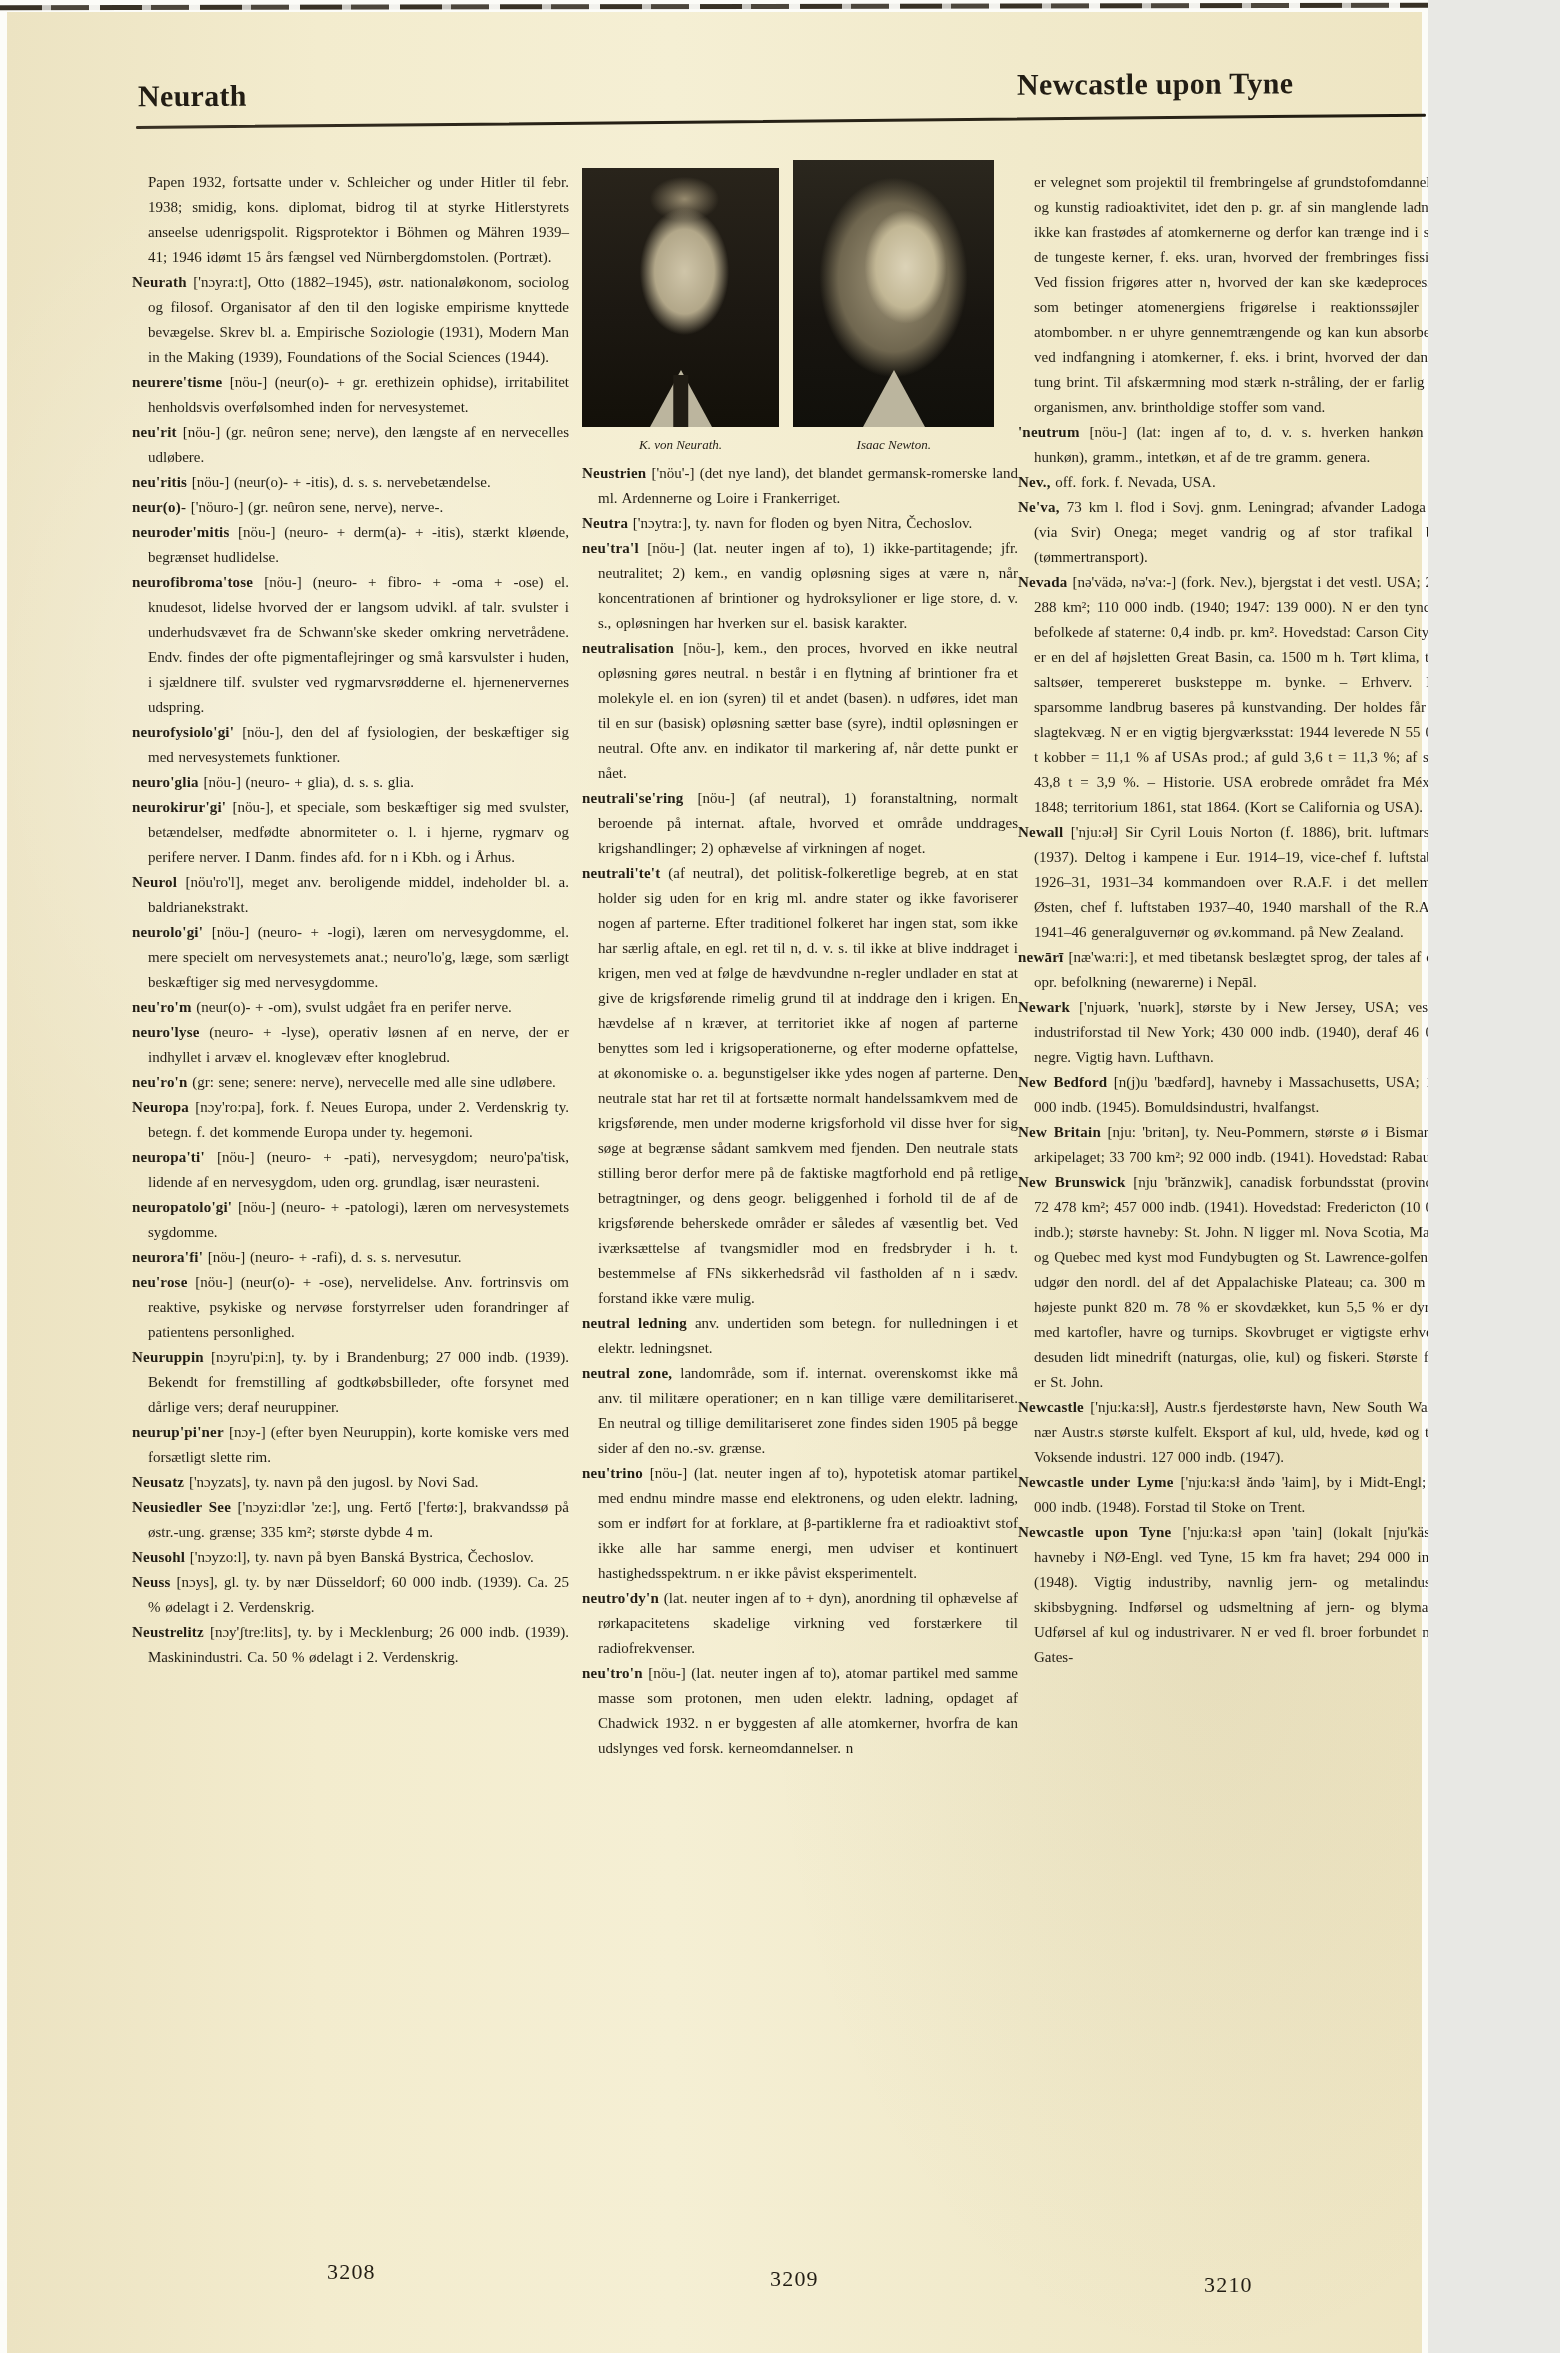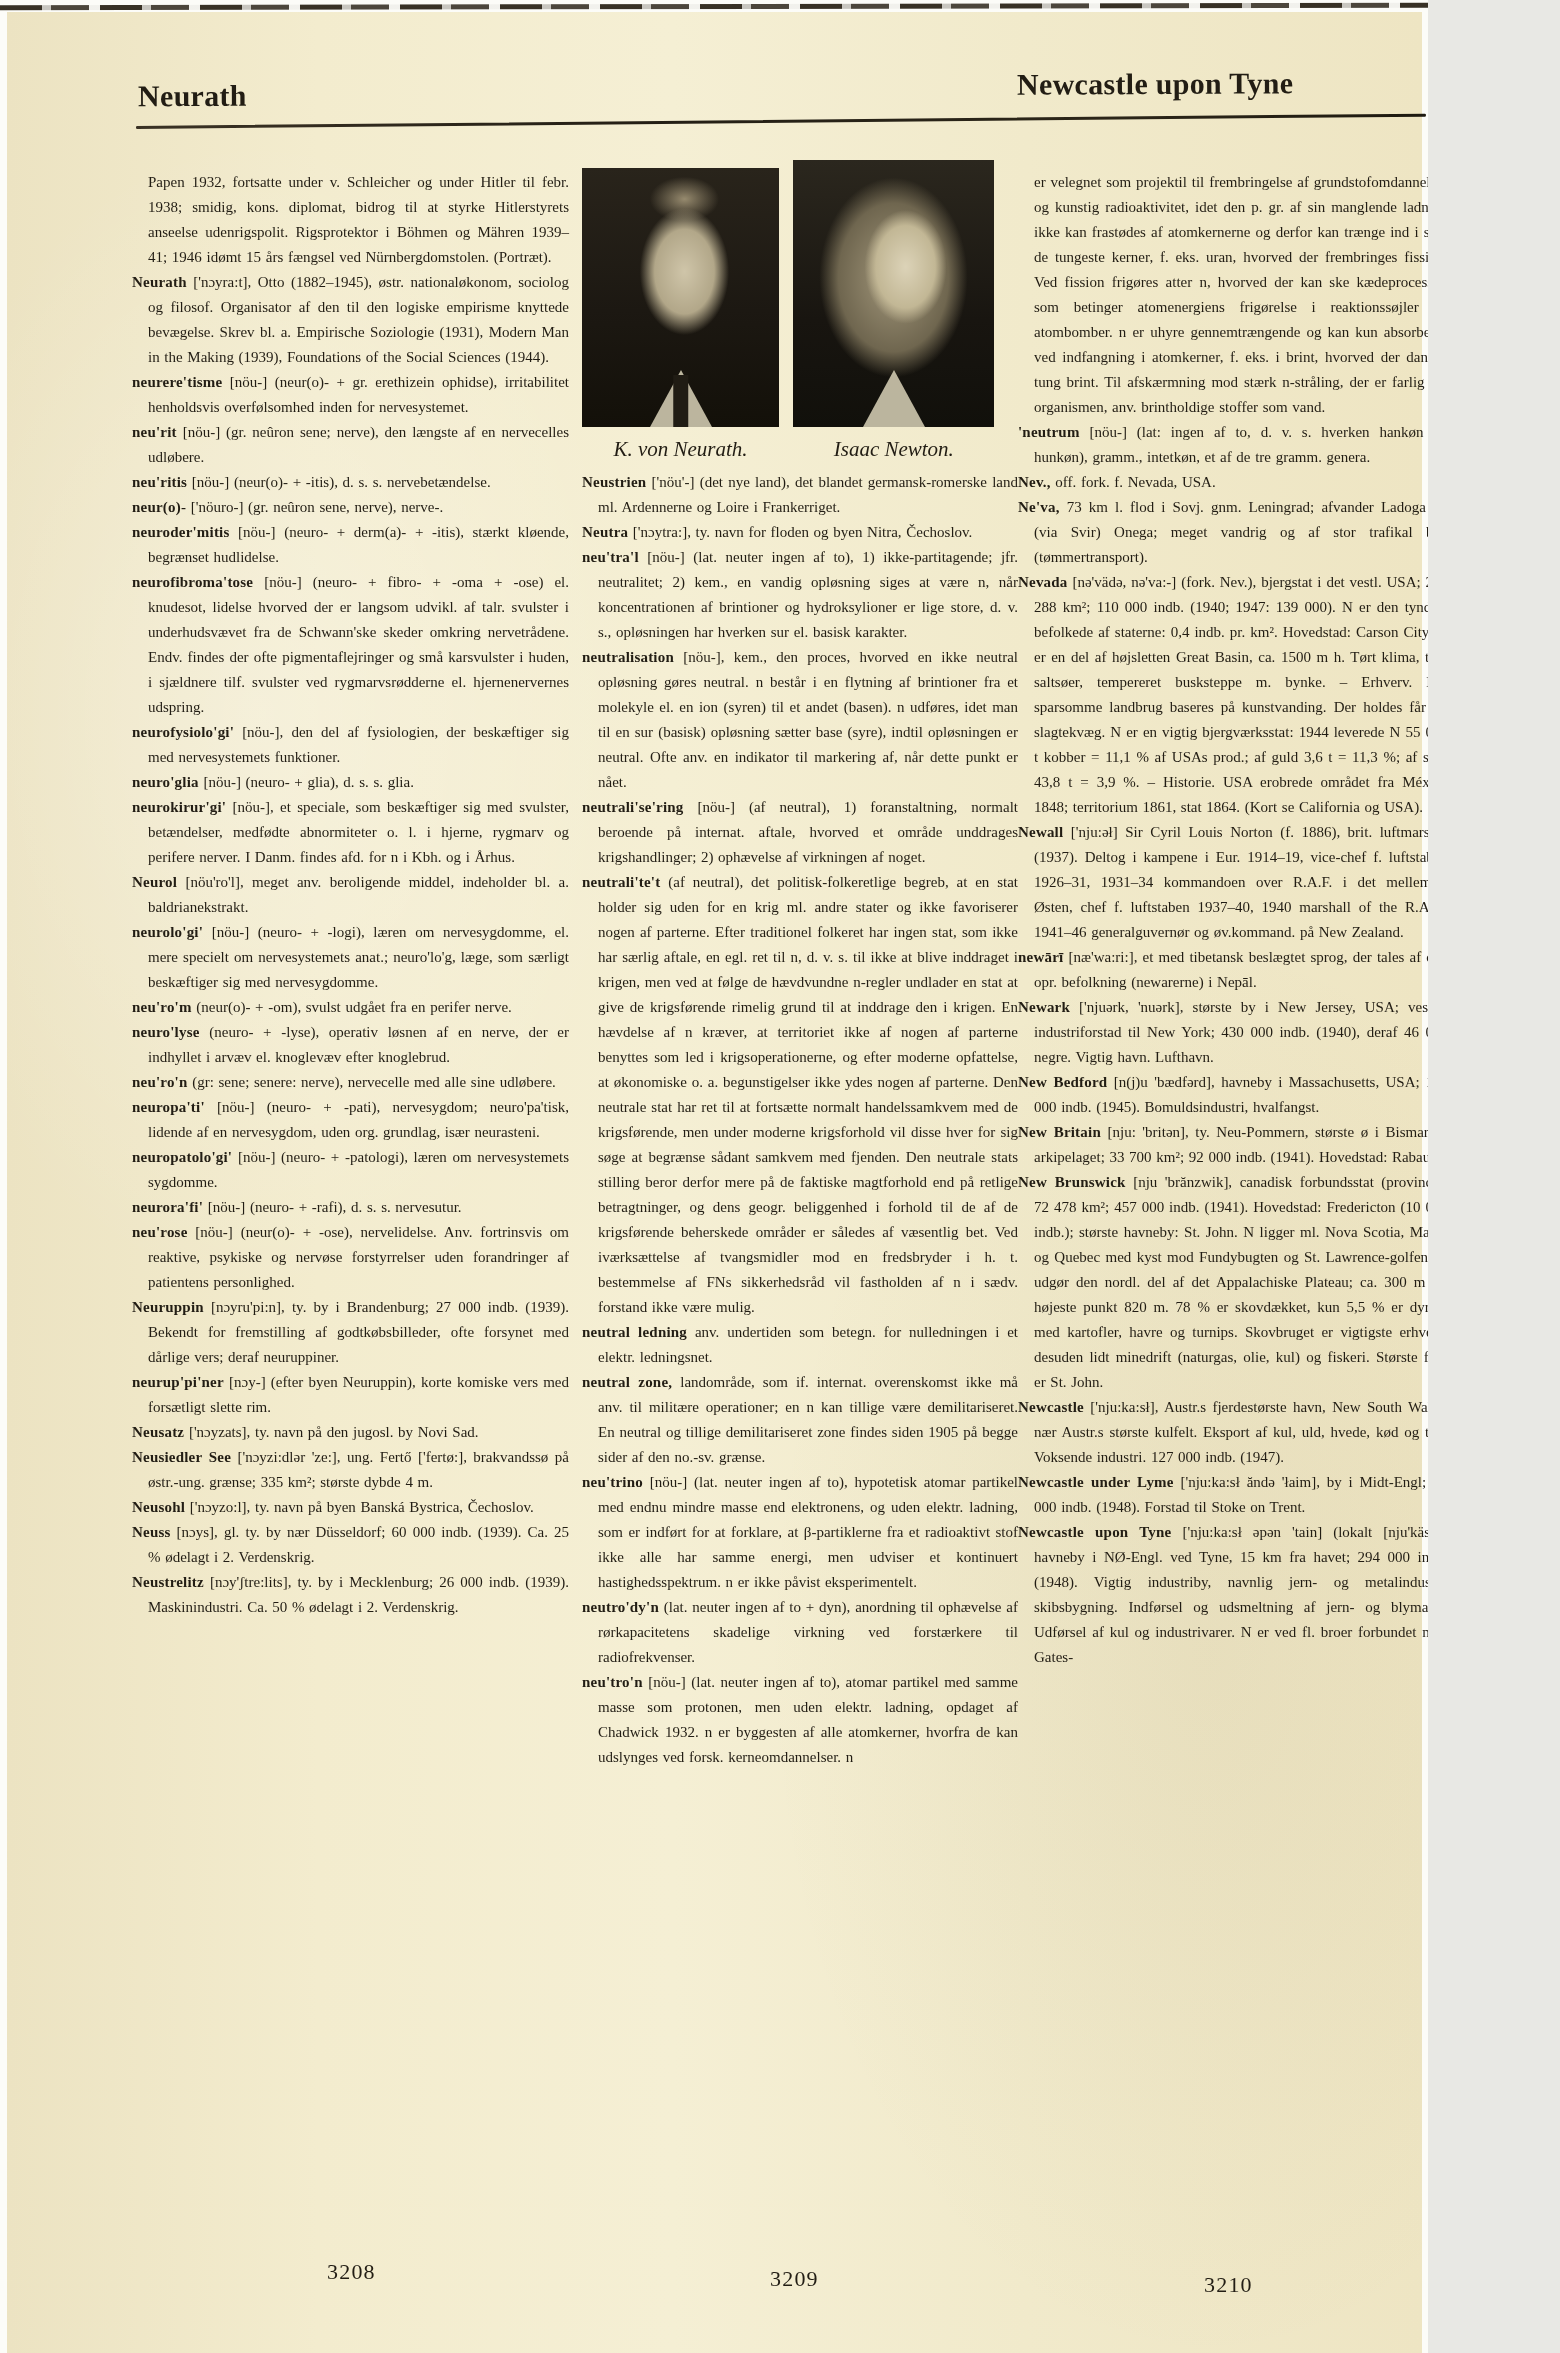--- a/index.html
+++ b/index.html
@@ -65,21 +65,21 @@
   .photo::after {
     content:""; position:absolute; left:50%; bottom:0; transform:translateX(-50%);
     width:0; height:0;
     border-left:31px solid transparent; border-right:31px solid transparent;
     border-bottom:57px solid #d9d2b8; opacity:.85;
   }
   .photo.neurath::before {
     content:""; position:absolute; left:50%; bottom:0; transform:translateX(-50%);
     width:15.5px; height:52px; background:#201c14; z-index:1;
   }
-  .caption { font-style:italic; font-size:21px; margin-top:9.5px; white-space:nowrap; }
+  .caption { font-style:italic; font-size:13px; margin-top:9.5px; white-space:nowrap; }
   .pagenum { position:absolute; z-index:3; font-size:22px; letter-spacing:1.2px; }
   .pn1 { left:327px;  top:2259px;text-align:center; }
   .pn2 { left:770px; top:2266px; }
   .pn3 { left:1204px; top:2272px; }
 </style>
 </head>
 <body>
 
 <div class="page">
   <div class="paper"></div>
@@ -99,20 +99,21 @@
       <p class="entry"><b class="head">neuroder'mitis</b> <span>[nöu-] (neuro- + derm(a)- + -itis), stærkt kløende, begrænset hudlidelse.</span></p>
       <p class="entry"><b class="head">neurofibroma'tose</b> <span>[nöu-] (neuro- + fibro- + -oma + -ose) el. knudesot, lidelse hvorved der er langsom udvikl. af talr. svulster i underhudsvævet fra de Schwann'ske skeder omkring nervetrådene. Endv. findes der ofte pigmentaflejringer og små karsvulster i huden, i sjældnere tilf. svulster ved rygmarvsrødderne el. hjernenervernes udspring.</span></p>
       <p class="entry"><b class="head">neurofysiolo'gi'</b> <span>[nöu-], den del af fysiologien, der beskæftiger sig med nervesystemets funktioner.</span></p>
       <p class="entry"><b class="head">neuro'glia</b> <span>[nöu-] (neuro- + glia), d. s. s. glia.</span></p>
       <p class="entry"><b class="head">neurokirur'gi'</b> <span>[nöu-], et speciale, som beskæftiger sig med svulster, betændelser, medfødte abnormiteter o. l. i hjerne, rygmarv og perifere nerver. I Danm. findes afd. for n i Kbh. og i Århus.</span></p>
       <p class="entry"><b class="head">Neurol</b> <span>[nöu'ro'l], meget anv. beroligende middel, indeholder bl. a. baldrianekstrakt.</span></p>
       <p class="entry"><b class="head">neurolo'gi'</b> <span>[nöu-] (neuro- + -logi), læren om nervesygdomme, el. mere specielt om nervesystemets anat.; neuro'lo'g, læge, som særligt beskæftiger sig med nervesygdomme.</span></p>
       <p class="entry"><b class="head">neu'ro'm</b> <span>(neur(o)- + -om), svulst udgået fra en perifer nerve.</span></p>
       <p class="entry"><b class="head">neuro'lyse</b> <span>(neuro- + -lyse), operativ løsnen af en nerve, der er indhyllet i arvæv el. knoglevæv efter knoglebrud.</span></p>
       <p class="entry"><b class="head">neu'ro'n</b> <span>(gr: sene; senere: nerve), nervecelle med alle sine udløbere.</span></p>
+      <p class="entry"><b class="head">Neuropa</b> <span>[nɔy'ro:pa], fork. f. Neues Europa, under 2. Verdenskrig ty. betegn. f. det kommende Europa under ty. hegemoni.</span></p>
       <p class="entry"><b class="head">neuropa'ti'</b> <span>[nöu-] (neuro- + -pati), nervesygdom; neuro'pa'tisk, lidende af en nervesygdom, uden org. grundlag, især neurasteni.</span></p>
       <p class="entry"><b class="head">neuropatolo'gi'</b> <span>[nöu-] (neuro- + -patologi), læren om nervesystemets sygdomme.</span></p>
       <p class="entry"><b class="head">neurora'fi'</b> <span>[nöu-] (neuro- + -rafi), d. s. s. nervesutur.</span></p>
       <p class="entry"><b class="head">neu'rose</b> <span>[nöu-] (neur(o)- + -ose), nervelidelse. Anv. fortrinsvis om reaktive, psykiske og nervøse forstyrrelser uden forandringer af patientens personlighed.</span></p>
       <p class="entry"><b class="head">Neuruppin</b> <span>[nɔyru'pi:n], ty. by i Brandenburg; 27 000 indb. (1939). Bekendt for fremstilling af godtkøbsbilleder, ofte forsynet med dårlige vers; deraf neuruppiner.</span></p>
       <p class="entry"><b class="head">neurup'pi'ner</b> <span>[nɔy-] (efter byen Neuruppin), korte komiske vers med forsætligt slette rim.</span></p>
       <p class="entry"><b class="head">Neusatz</b> <span>['nɔyzats], ty. navn på den jugosl. by Novi Sad.</span></p>
       <p class="entry"><b class="head">Neusiedler See</b> <span>['nɔyzi:dlər 'ze:], ung. Fertő ['fertø:], brakvandssø på østr.-ung. grænse; 335 km²; største dybde 4 m.</span></p>
       <p class="entry"><b class="head">Neusohl</b> <span>['nɔyzo:l], ty. navn på byen Banská Bystrica, Čechoslov.</span></p>
       <p class="entry"><b class="head">Neuss</b> <span>[nɔys], gl. ty. by nær Düsseldorf; 60 000 indb. (1939). Ca. 25 % ødelagt i 2. Verdenskrig.</span></p>

